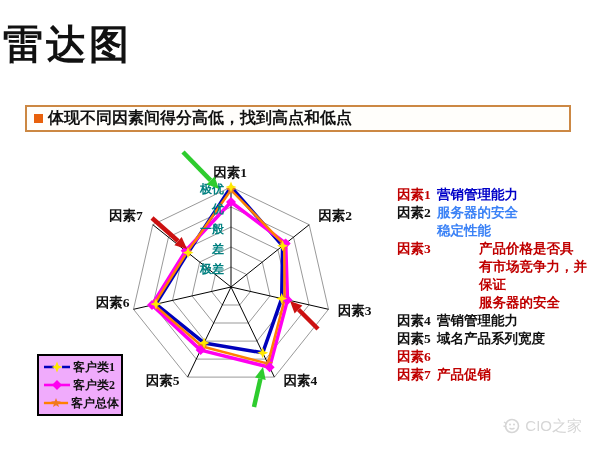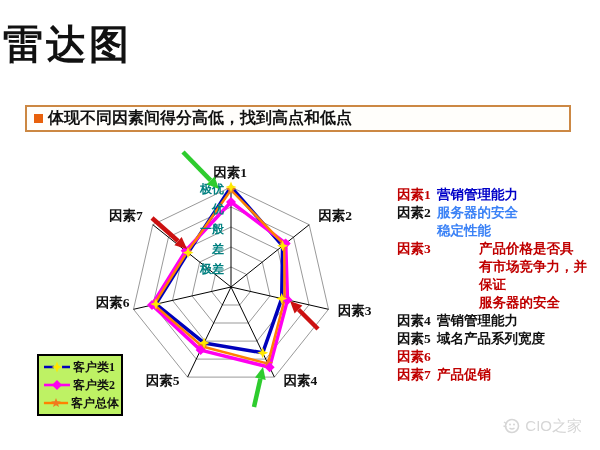--- a/index.html
+++ b/index.html
@@ -7,21 +7,21 @@
          font-family:"Liberation Serif", serif;}
   .page-title{position:absolute;left:0;top:14px;width:100%;text-align:left;
               font-size:40px;font-weight:bold;color:#111;letter-spacing:3px;margin:3px;}
   .summary-box{position:absolute;left:25px;top:105px;width:546px;height:27px;
                border:2px solid #cc8844;box-sizing:border-box;background:#fffefb;
                display:flex;align-items:center;padding-left:7px;}
   .bullet-square{width:9px;height:9px;background:#e8610c;flex:none;margin-right:5px;}
   .summary-text{font-size:16px;font-weight:bold;color:#111;white-space:nowrap;}
   svg.radar{position:absolute;left:0;top:0;}
   svg.radar text{font-family:"Liberation Serif", serif;font-weight:bold;}
-  .legend{position:absolute;left:37px;top:354px;width:86px;height:62px;background:#bef264;
+  .legend{position:absolute;left:37px;top:354px;width:86px;height:62px;background:#f0abfc;
           border:2px solid #000;box-sizing:border-box;display:flex;flex-direction:column;
           justify-content:space-around;padding:2px 2px 2px 4px;z-index:3;}
   .lg-row{display:flex;align-items:center;gap:2px;}
   .lg-label{font-size:12px;font-weight:bold;color:#111;white-space:nowrap;}
   .factor-list{position:absolute;left:397px;top:186px;width:190px;z-index:3;}
   .f-row{display:flex;font-size:13.5px;font-weight:bold;line-height:18px;}
   .f-label{width:40px;flex:none;}
   .watermark{position:absolute;right:18px;top:416px;display:flex;align-items:center;gap:4px;
              color:#d6d6d6;font-size:15px;font-family:"Liberation Sans", sans-serif;z-index:3;}
 </style>

